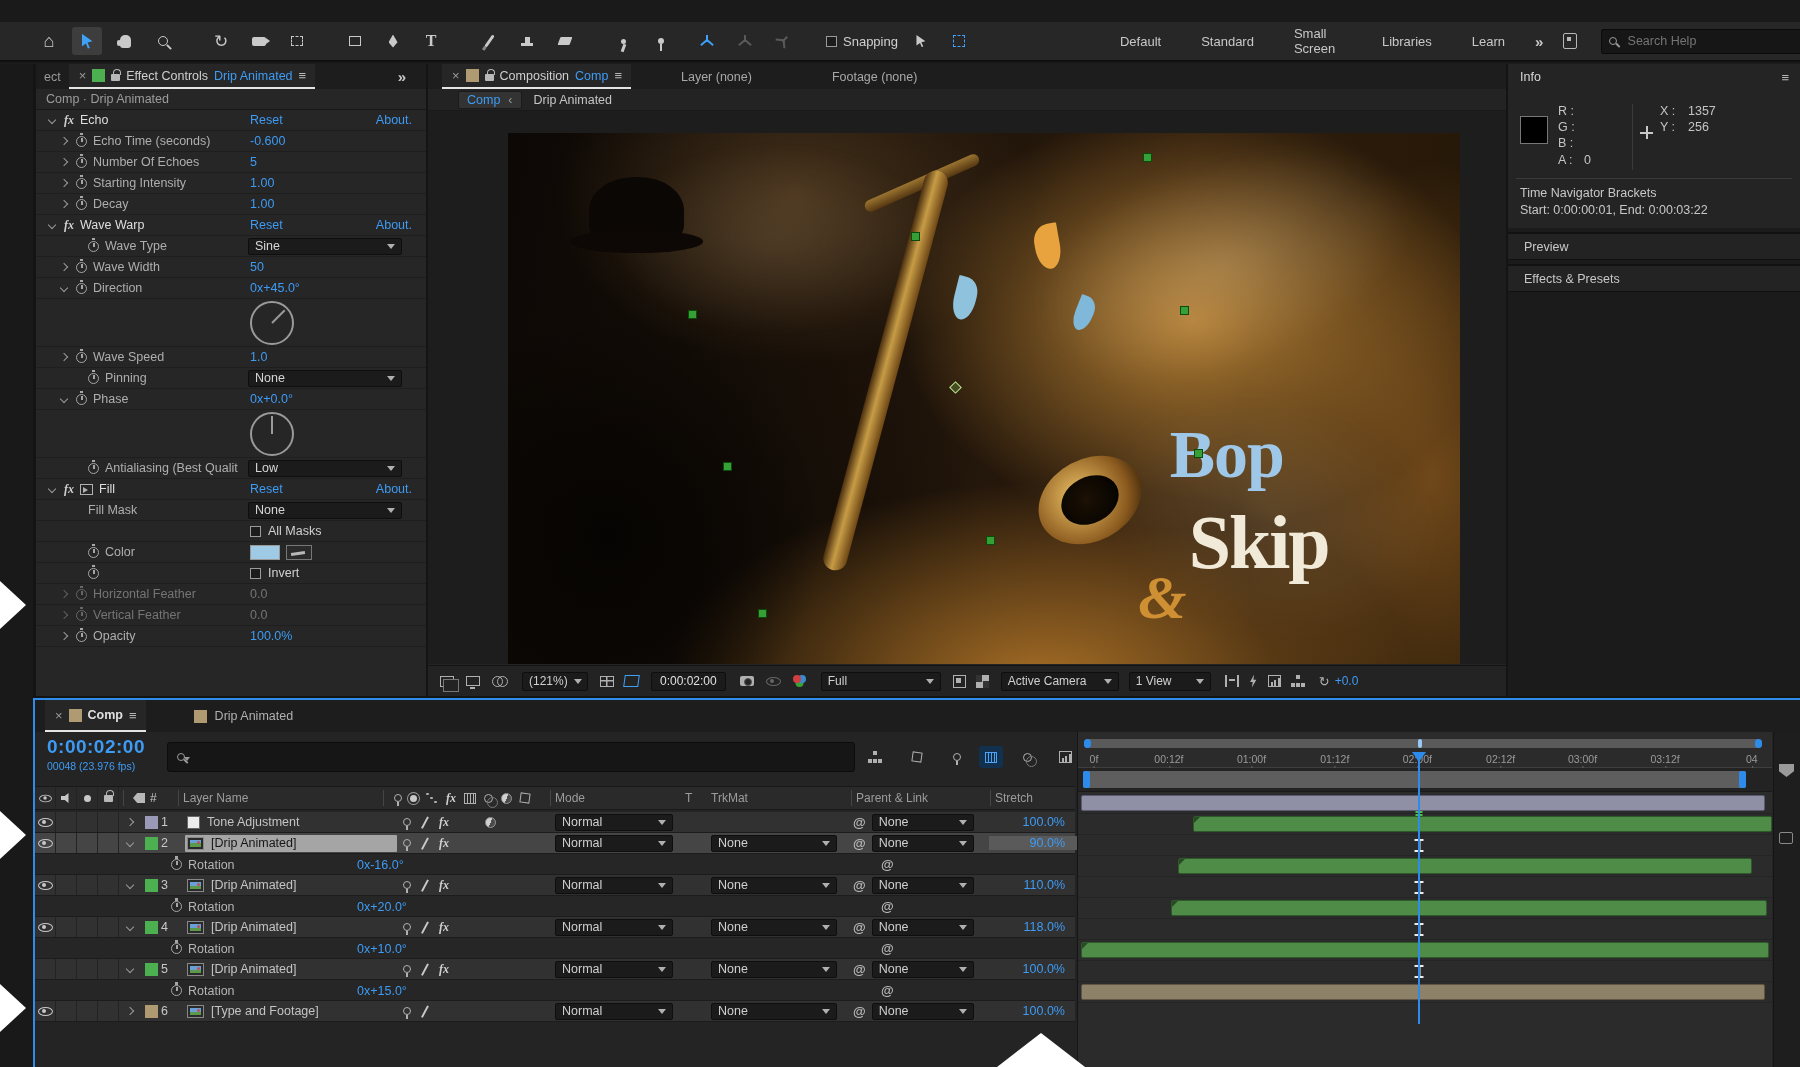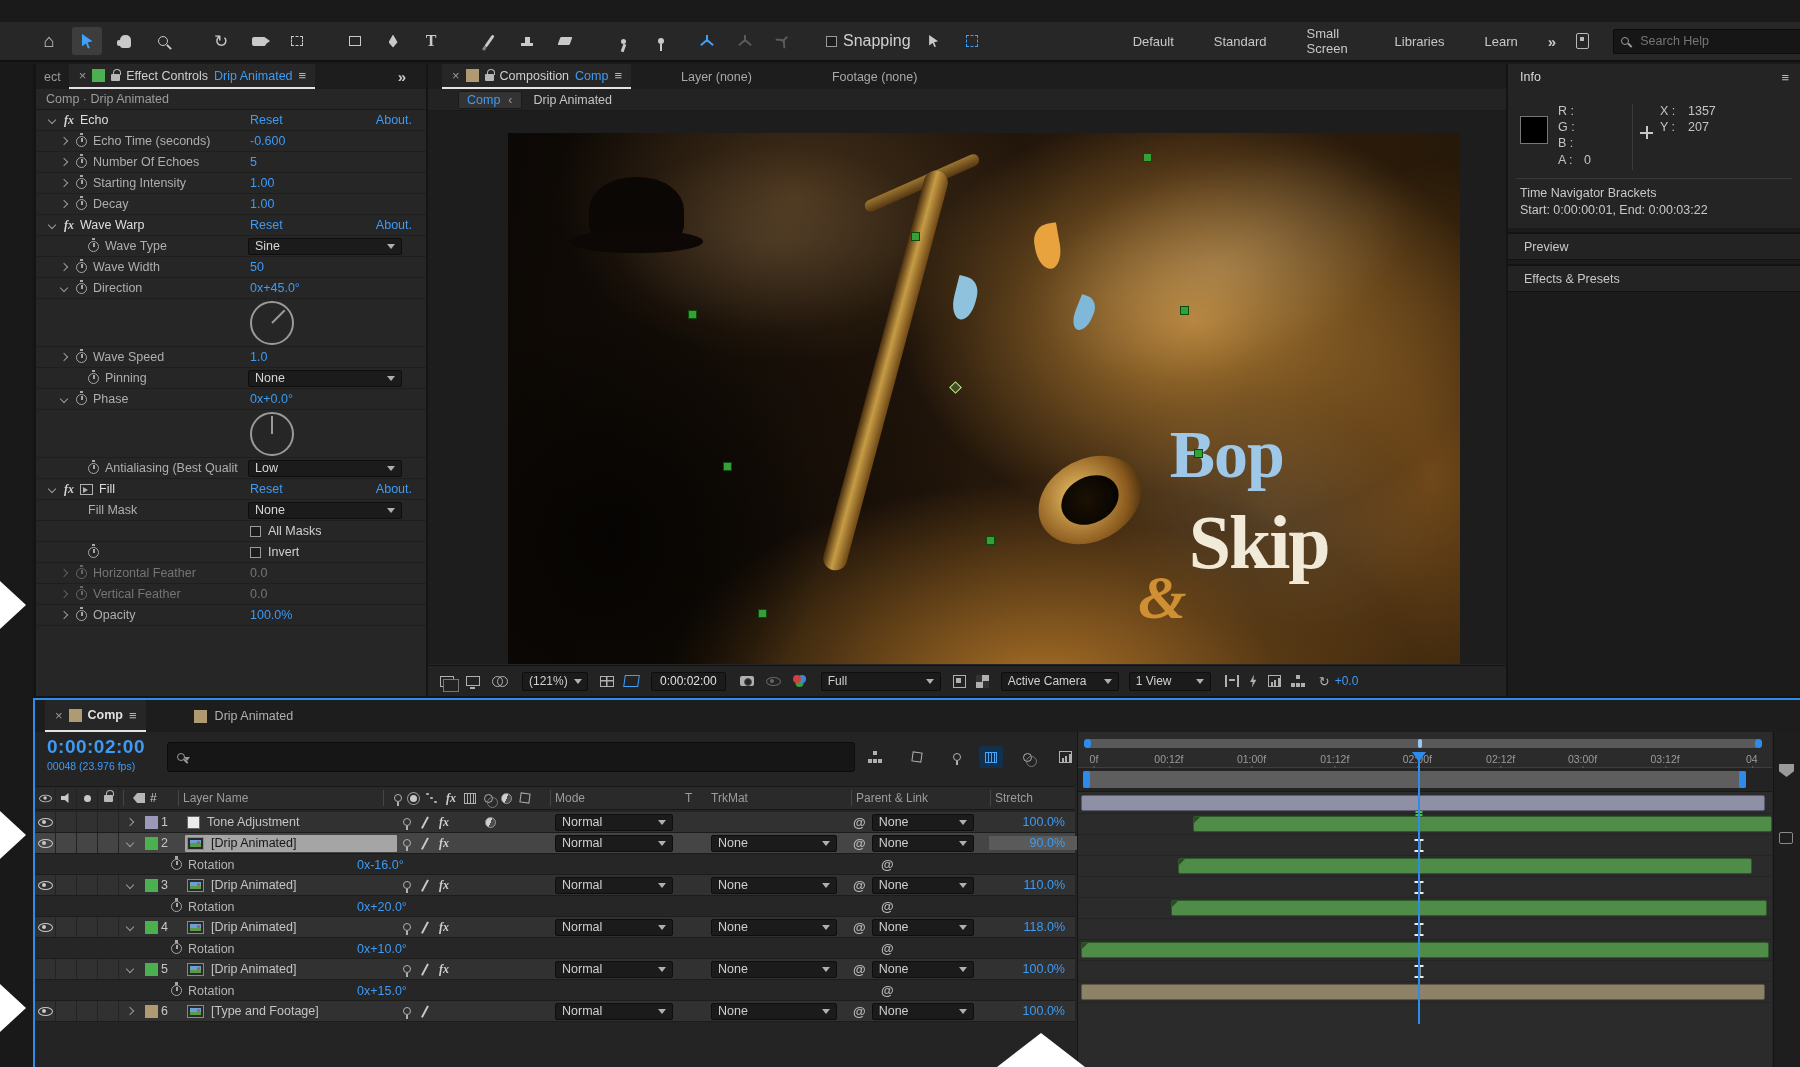--- a/index.html
+++ b/index.html
@@ -314,21 +314,21 @@
         </span>
       </span>
     <span class="tool" style="color:#5a5a5a">
         <span class="axis-i" style="transform:rotate(45deg)">
           <i></i>
         </span>
       </span>
     <span class="vsep"></span>
     <span class="flex" style="gap:6px">
       <span class="cb"></span>
-      <span style="color:#d0d0d0;font-size:16px">Snapping</span>
+      <span style="color:#d0d0d0;font-size:13px">Snapping</span>
     </span>
     <span class="tool">
         <span class="cursor-i gray"></span>
       </span>
     <span class="tool">
         <span class="snapb-i"></span>
       </span>
     <span id="wsgroup">
       <span class="wsitem">Default</span>
       <span class="wsitem">Standard</span>
@@ -500,20 +500,29 @@
     <span class="lab">Fill Mask</span>
     <span class="ddb">
         <span>None</span>
         <i class="cv"></i>
       </span>
   </div>
   <div class="r">
     <span class="val flex" style="gap:7px">
         <span class="cb"></span>
         <span style="color:#d0d0d0">All Masks</span>
+      </span>
+  </div>
+  <div class="r">
+    <span class="ind" style="margin-left:24px"></span>
+    <span class="sw"></span>
+    <span class="lab">Color</span>
+    <span class="val flex" style="gap:6px">
+        <span class="csw"></span>
+        <span class="edr"></span>
       </span>
   </div>
   <div class="r">
     <span class="ind" style="margin-left:24px"></span>
     <span class="sw"></span>
     <span class="val flex" style="gap:7px">
         <span class="cb"></span>
         <span style="color:#d0d0d0">Invert</span>
       </span>
   </div>
@@ -675,21 +684,21 @@
       <span class="inforow" style="left:76px;top:56px"></span>
     <span class="inforow" style="left:50px;top:72px">B :</span>
       <span class="inforow" style="left:76px;top:72px"></span>
     <span class="inforow" style="left:50px;top:89px">A :</span>
       <span class="inforow" style="left:76px;top:89px">0</span>
     <span id="vline"></span>
     <span class="plusic" style="position:absolute;left:132px;top:62px"></span>
     <span class="inforow" style="left:152px;top:40px">X :</span>
       <span class="inforow" style="left:180px;top:40px">1357</span>
     <span class="inforow" style="left:152px;top:56px">Y :</span>
-      <span class="inforow" style="left:180px;top:56px">207</span>
+      <span class="inforow" style="left:180px;top:56px">256</span>
     <span id="hline"></span>
     <span class="inforow" style="left:12px;top:122px;color:#c8c8c8">Time Navigator Brackets</span>
     <span class="inforow" style="left:12px;top:139px;color:#c8c8c8">Start: 0:00:00:01, End: 0:00:03:22</span>
   </div>
   <div class="pbar" style="top:168px">
       <span>Preview</span>
     </div>
   <div class="pbar" style="top:200px">
       <span>Effects &amp; Presets</span>
     </div>

